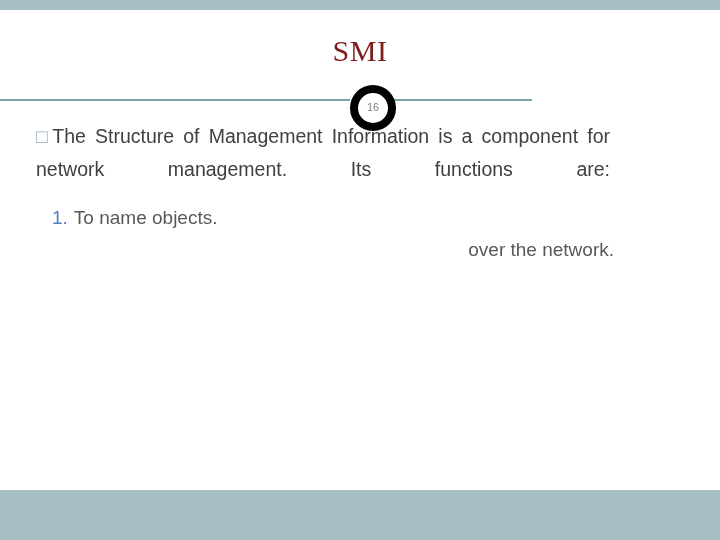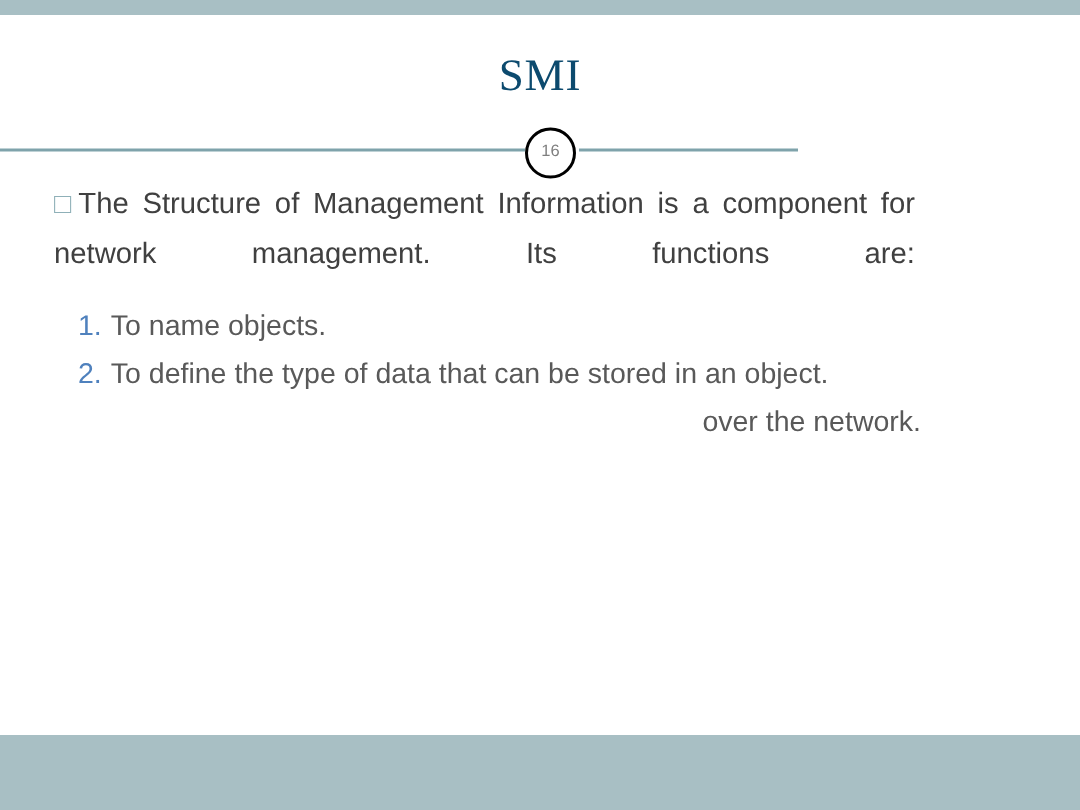--- a/index.html
+++ b/index.html
@@ -38,21 +38,21 @@
     background: #a8bfc4;
   }
   .title {
     position: absolute;
     left: 0;
     top: 34px;
     width: 720px;
     text-align: center;
     font-family: "Liberation Serif", serif;
     font-size: 30px;
-    color: #0c4a6e;
+    color: #7f1d1d;
     letter-spacing: 0.5px;
   }
   
   .rule-left {
     position: absolute;
     left: 0;
     top: 99px;
     width: 350px;
     height: 2px;
     background: #7fa3ab;
@@ -65,21 +65,21 @@
     height: 2px;
     background: #7fa3ab;
   }
   .slide-num {
     position: absolute;
     left: 350px;
     top: 85px;
     width: 30px;
     height: 30px;
     border-radius: 50%;
-    border: 2px solid #000000;
+    border: 8px solid #000000;
     background: #ffffff;
     color: #7f7f7f;
     font-size: 11px;
     line-height: 28px;
     text-align: center;
     font-family: "Liberation Sans", sans-serif;
   }
   .content {
     position: absolute;
     left: 0;
@@ -148,23 +148,20 @@
     <div class="bullet-l1 just-force">
       <span class="marker">□</span><span class="body">The Structure of Management Information is a component for network management. Its functions are:</span>
     </div>
 
     <div class="gap-1"></div>
 
     <ul class="sub-list">
       <li class="sub-item nowrap-end">
         <span class="num">1.</span><span class="txt">To name objects.</span>
       </li>
-      <li class="sub-item nowrap-end">
-        <span class="num">2.</span><span class="txt">To define the type of data that can be stored in an  object.</span>
-      </li>
       <li class="sub-item last-line">over the network.</li>
     </ul>
 
     <div class="gap-2"></div>
 
 
   </div>
 
   <div class="band-bottom"></div>
 

